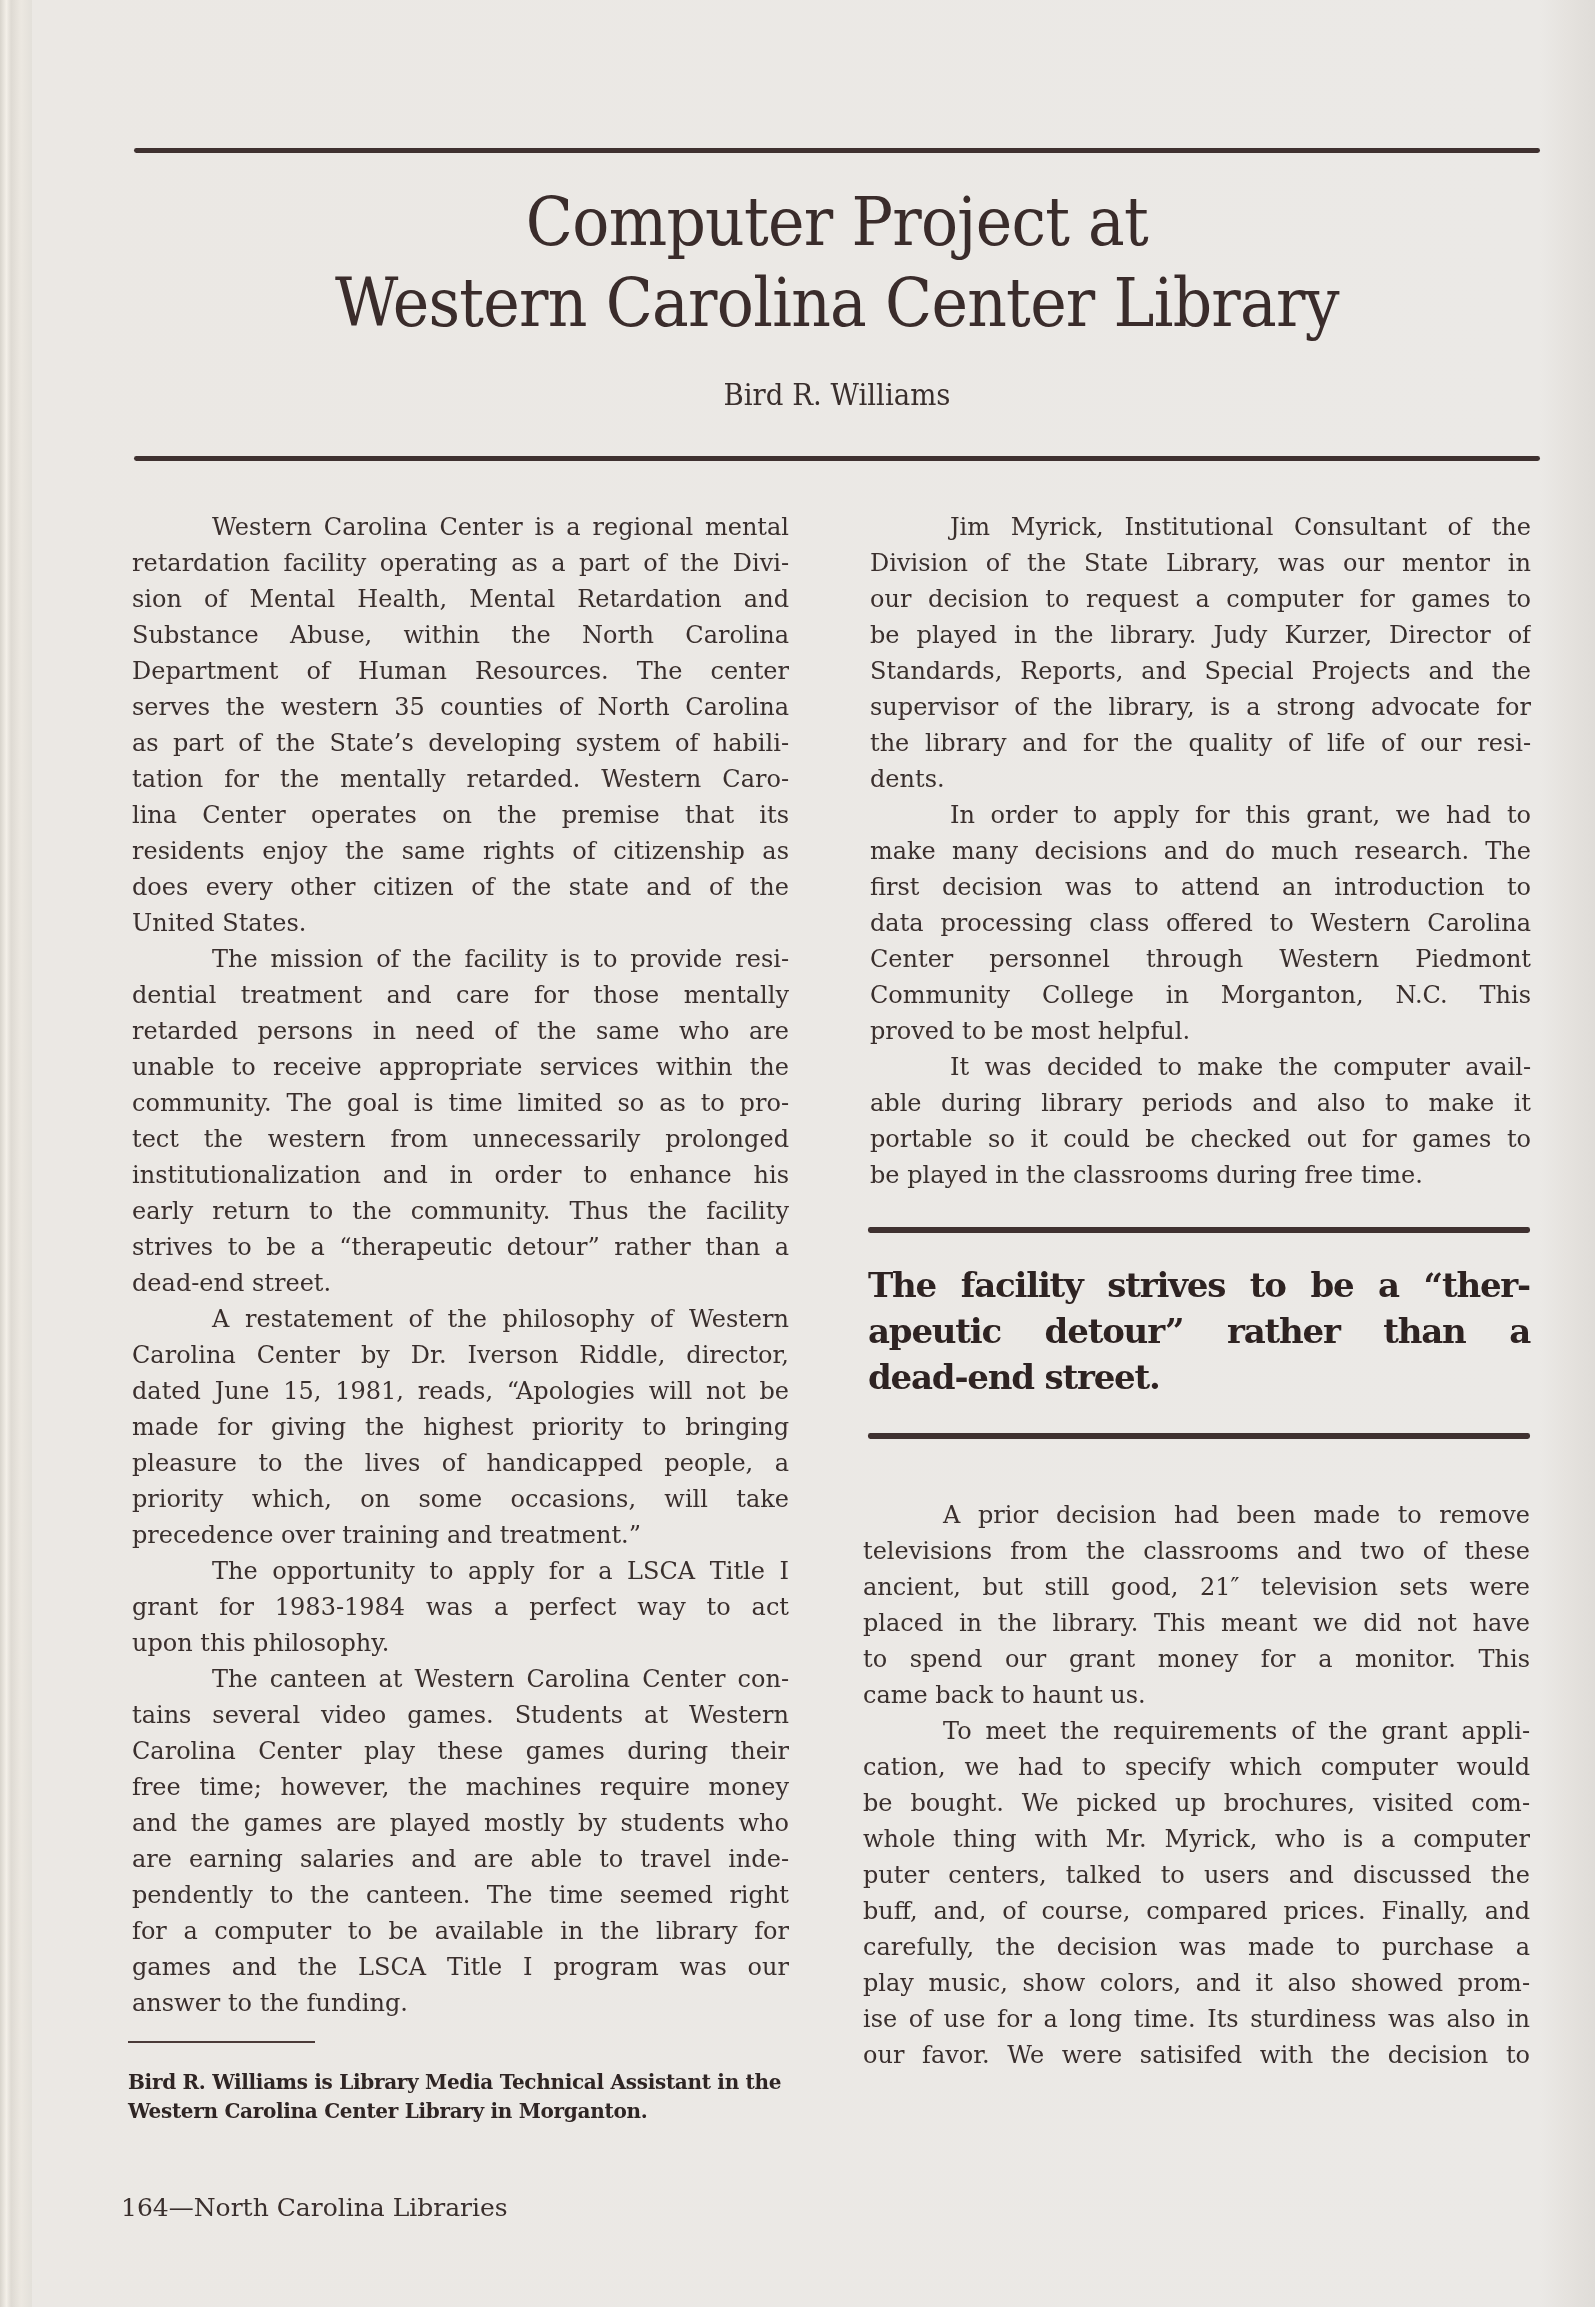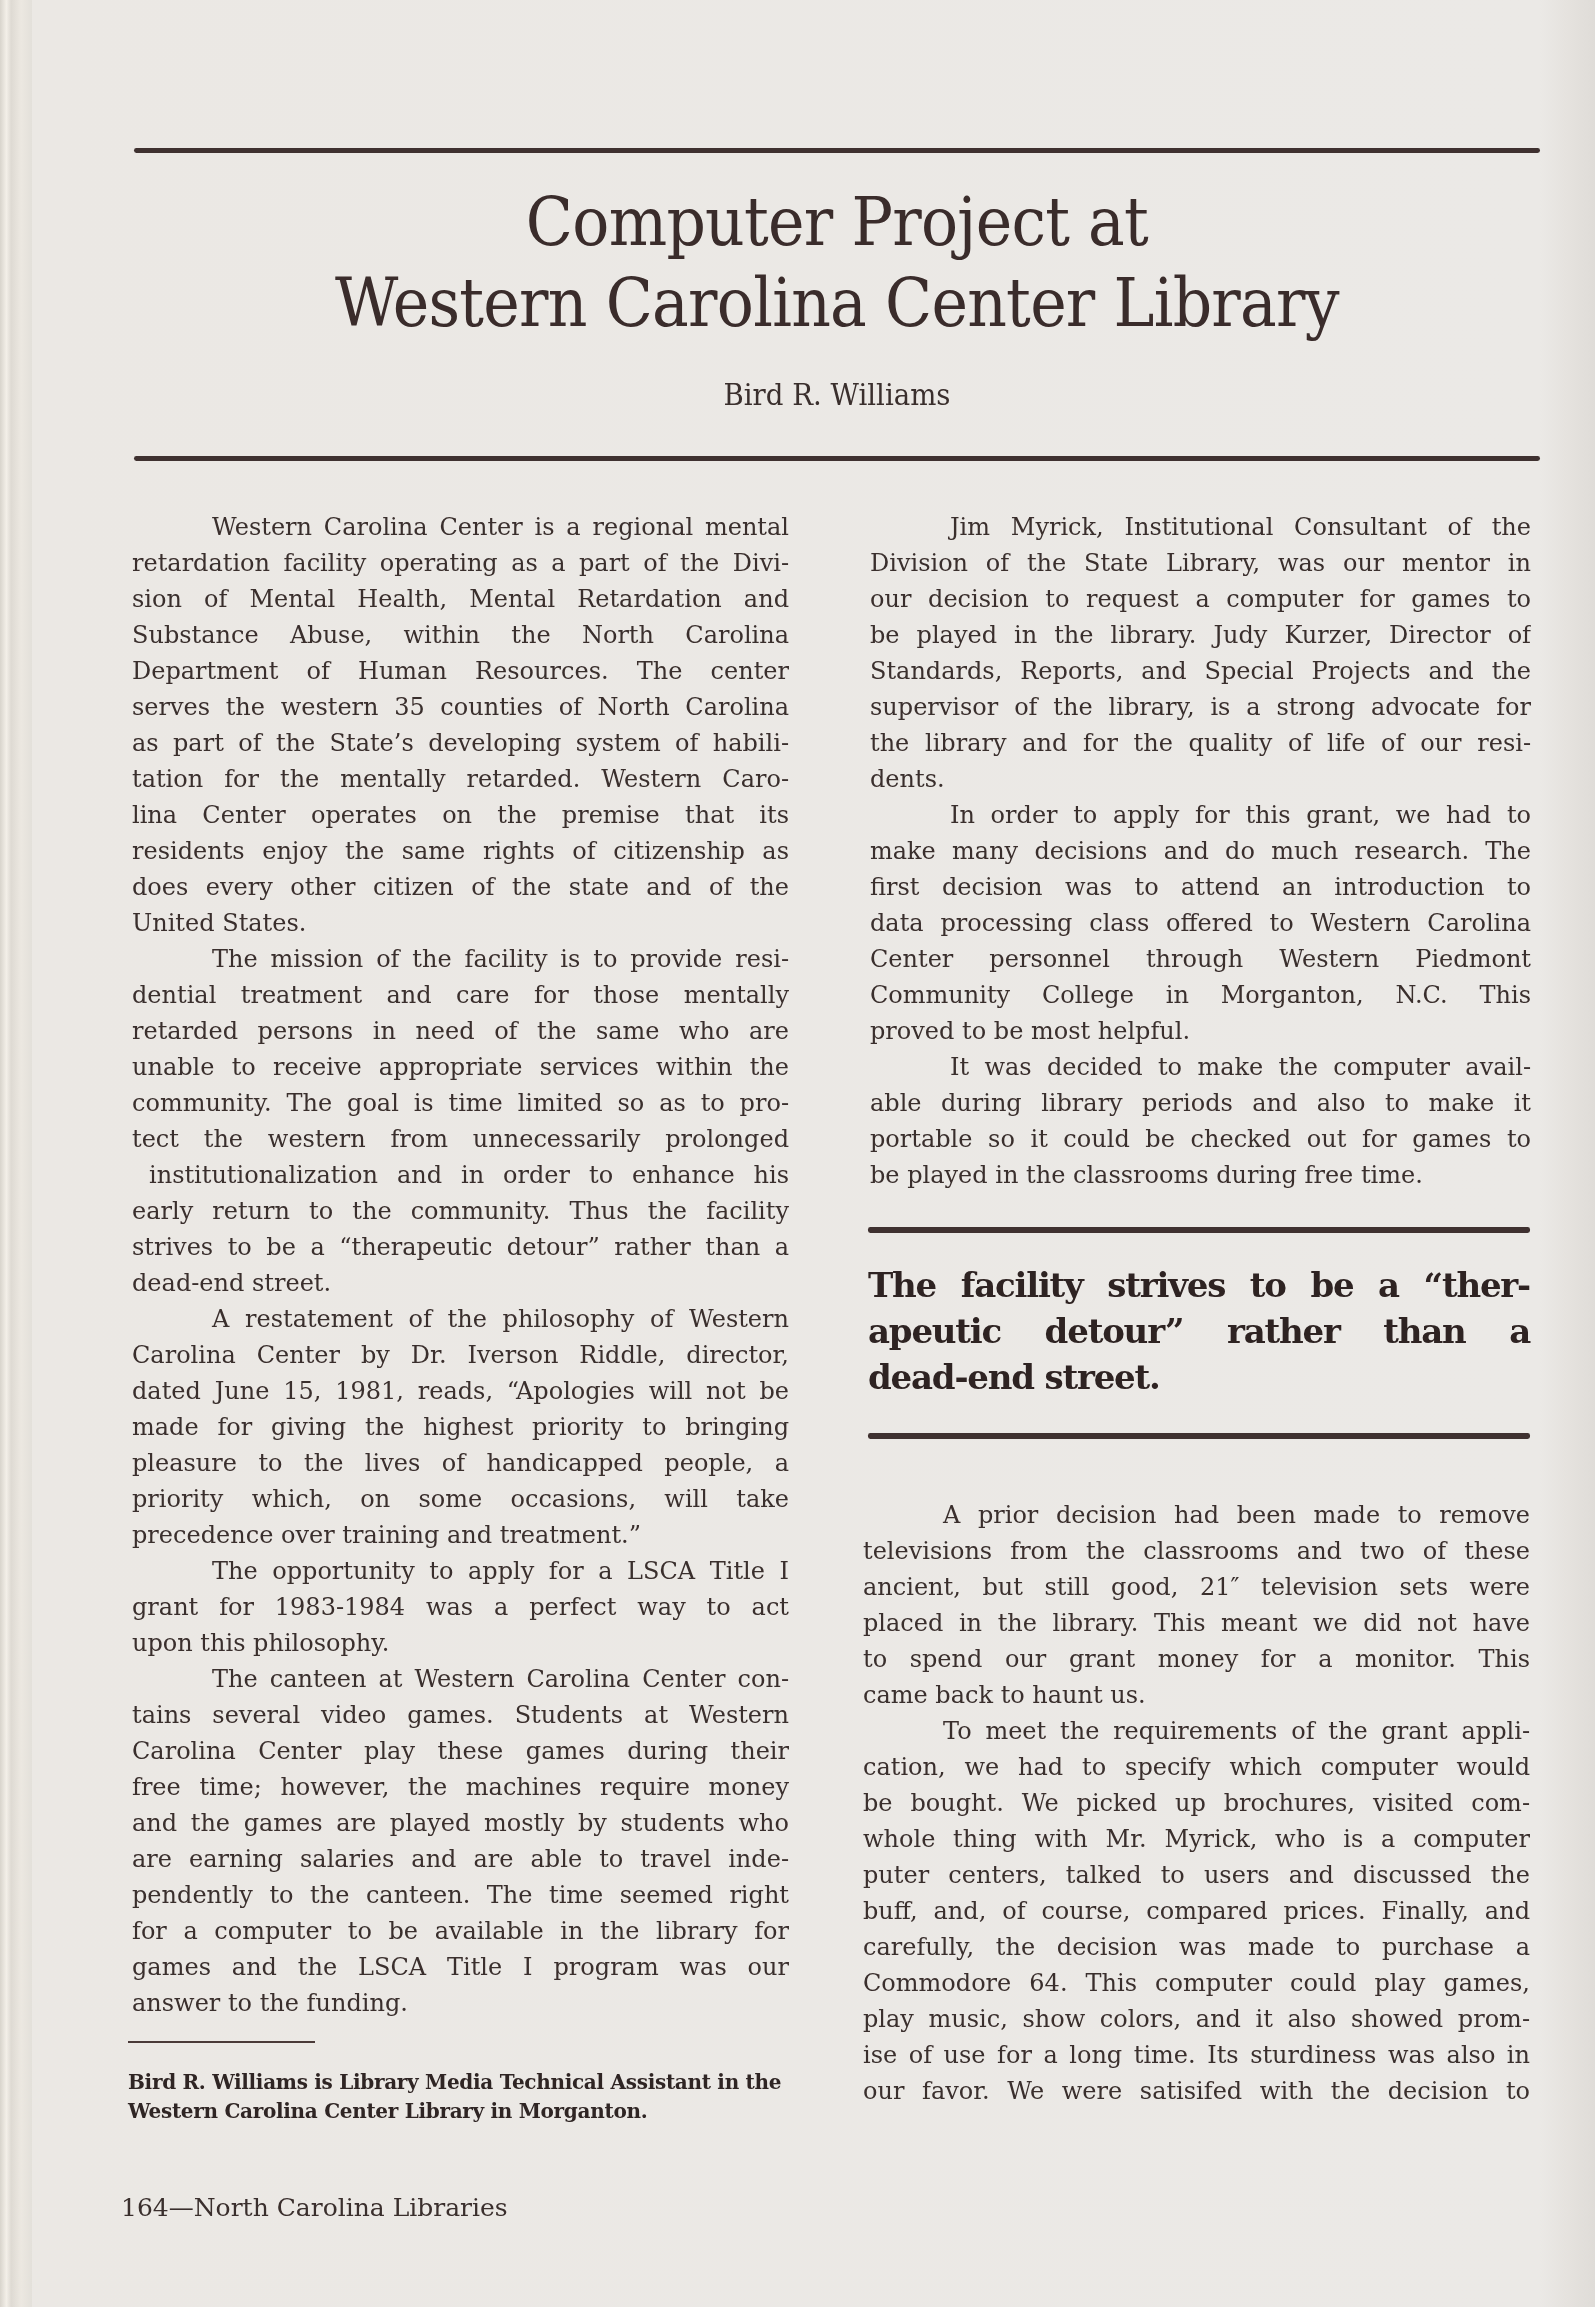--- a/index.html
+++ b/index.html
@@ -91,21 +91,21 @@
         <span class="line" style="display: block;">does every other citizen of the state and of the</span>
         <span class="line last" style="display: block;">United States.</span>
       </p>
       <p class="ind" style="text-indent: 0px;">
         <span class="line" style="padding-left: 80px; display: block;">The mission of the facility is to provide resi-</span>
         <span class="line" style="display: block;">dential treatment and care for those mentally</span>
         <span class="line" style="display: block;">retarded persons in need of the same who are</span>
         <span class="line" style="display: block;">unable to receive appropriate services within the</span>
         <span class="line" style="display: block;">community. The goal is time limited so as to pro-</span>
         <span class="line" style="display: block;">tect the western from unnecessarily prolonged</span>
-        <span class="line" style="display: block; margin-left: 17px;">institutionalization and in order to enhance his</span>
+        <span class="line" style="display: block;">institutionalization and in order to enhance his</span>
         <span class="line" style="display: block;">early return to the community. Thus the facility</span>
         <span class="line" style="display: block;">strives to be a “therapeutic detour” rather than a</span>
         <span class="line last" style="display: block;">dead-end street.</span>
       </p>
       <p class="ind" style="text-indent: 0px;">
         <span class="line" style="padding-left: 80px; display: block;">A restatement of the philosophy of Western</span>
         <span class="line" style="display: block;">Carolina Center by Dr. Iverson Riddle, director,</span>
         <span class="line" style="display: block;">dated June 15, 1981, reads, “Apologies will not be</span>
         <span class="line" style="display: block;">made for giving the highest priority to bringing</span>
         <span class="line" style="display: block;">pleasure to the lives of handicapped people, a</span>
@@ -176,21 +176,20 @@
         <span class="line last" style="display: block;">came back to haunt us.</span>
       </p>
       <p class="ind" style="text-indent: 0px;">
         <span class="line" style="padding-left: 80px; display: block;">To meet the requirements of the grant appli-</span>
         <span class="line" style="display: block;">cation, we had to specify which computer would</span>
         <span class="line" style="display: block;">be bought. We picked up brochures, visited com-</span>
         <span class="line" style="display: block;">whole thing with Mr. Myrick, who is a computer</span>
         <span class="line" style="display: block;">puter centers, talked to users and discussed the</span>
         <span class="line" style="display: block;">buff, and, of course, compared prices. Finally, and</span>
         <span class="line" style="display: block;">carefully, the decision was made to purchase a</span>
-        <span class="line" style="display: block;">Commodore 64. This computer could play games,</span>
         <span class="line" style="display: block;">play music, show colors, and it also showed prom-</span>
         <span class="line" style="display: block;">ise of use for a long time. Its sturdiness was also in</span>
         <span class="line" style="display: block;">our favor. We were satisifed with the decision to</span>
       </p>
     </div>
 
   <div id="footnote-rule"></div>
   <div id="footnote">
       <span style="display: block; white-space: nowrap;">Bird R. Williams is Library Media Technical Assistant in the</span>
       <span style="display: block; white-space: nowrap;">Western Carolina Center Library in Morganton.</span>

